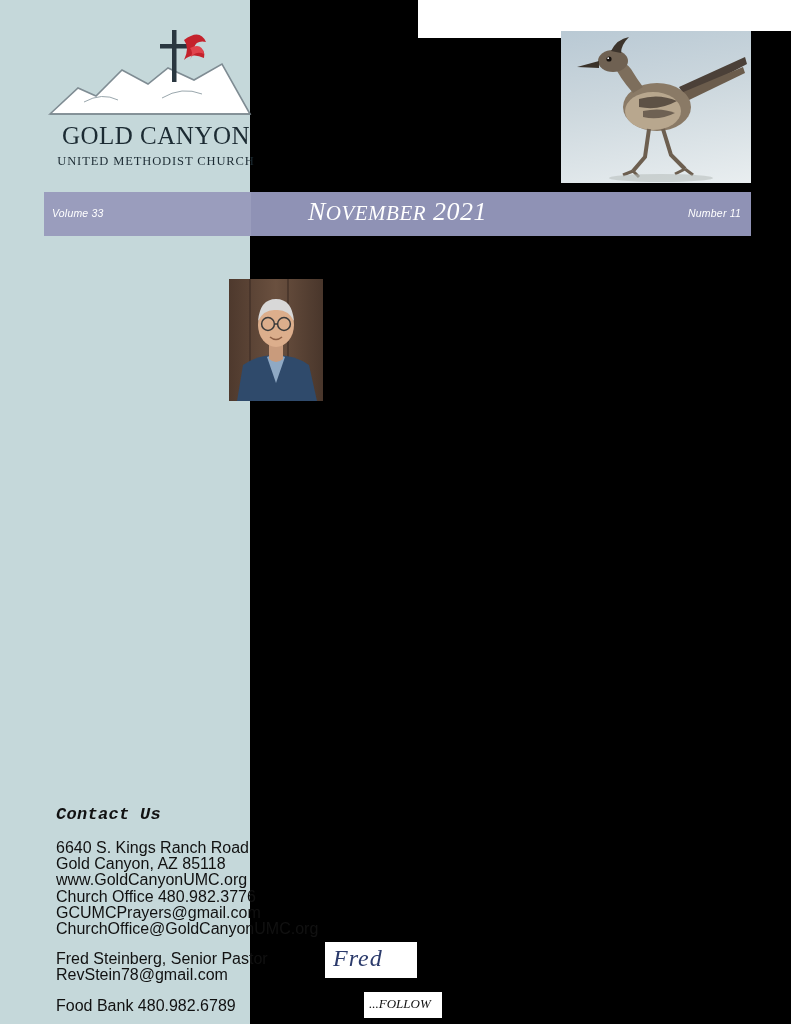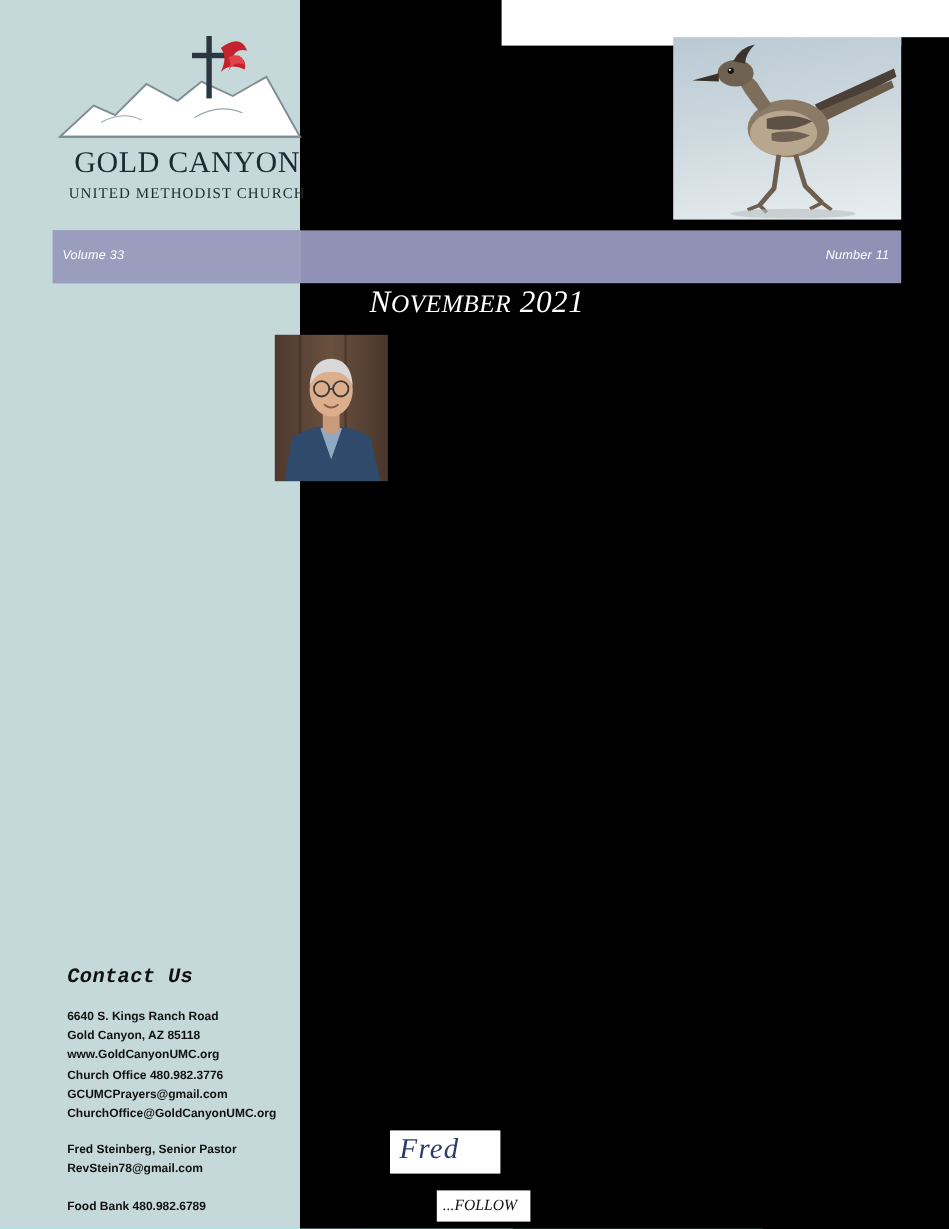--- a/index.html
+++ b/index.html
@@ -13,21 +13,21 @@
     height: 1024px;
     position: relative;
     overflow: hidden;
     font-family: "Liberation Sans", sans-serif;
   }
 
   
   #page {
     position: absolute;
     inset: 0;
-    background: #5eead4;
+    background: #14b8a6;
   }
 
   
   .left-panel {
     position: absolute;
     left: 0;
     top: 0;
     width: 300px;
     height: 1024px;
     background: #c5d8da;
@@ -162,21 +162,20 @@
   .band .month {
     position: absolute;
     left: 0;
     right: 0;
     top: 5px;
     text-align: center;
     font-family: "Liberation Serif", serif;
     font-size: 26px;
     color: #ffffff;
     letter-spacing: 0.5px;
-    margin-top: 40px;
   }
   .band .month .sm { font-size: 21px; }
 
   
   .pastor-photo {
     position: absolute;
     left: 229px;
     top: 279px;
     width: 94px;
     height: 122px;
@@ -194,22 +193,22 @@
     font-weight: bold;
     font-size: 17px;
     color: #111111;
     letter-spacing: 0.3px;
   }
   .contact-lines {
     position: absolute;
     left: 56px;
     top: 840px;
     width: 236px;
-    font-size: 10px;
-    font-weight: bold;
+    font-size: 16px;
+    font-weight: normal;
     color: #111111;
     line-height: 16.2px;
   }
   .contact-lines .gap { height: 14px; }
   .contact-lines .blk { margin: 0; }
 
   
   .signature-box {
     position: absolute;
     left: 281px;

